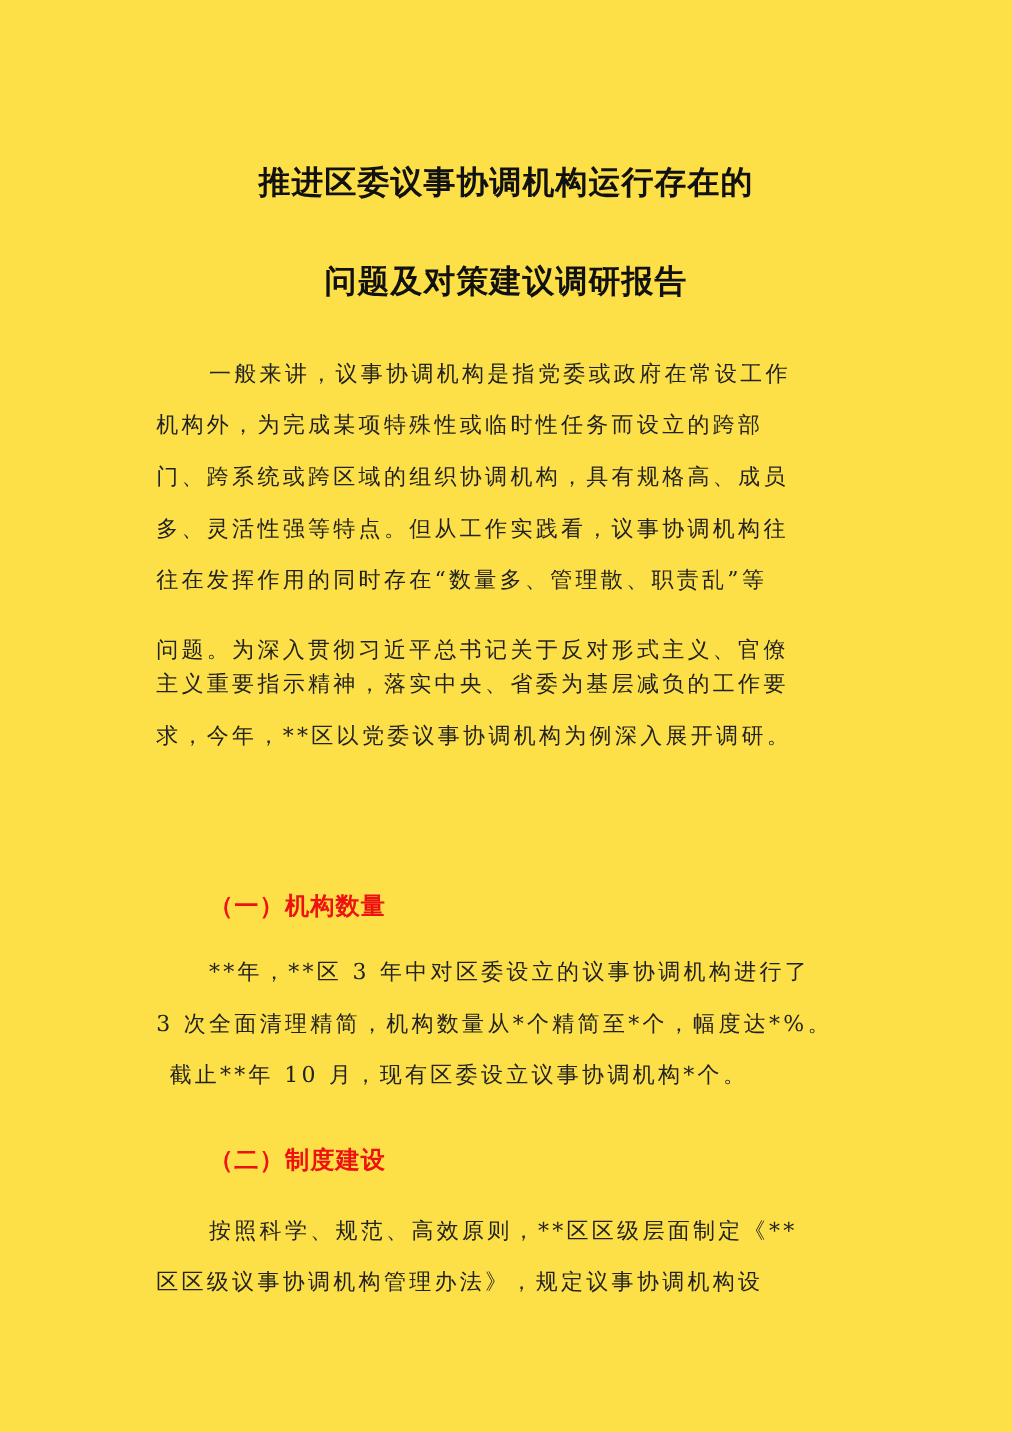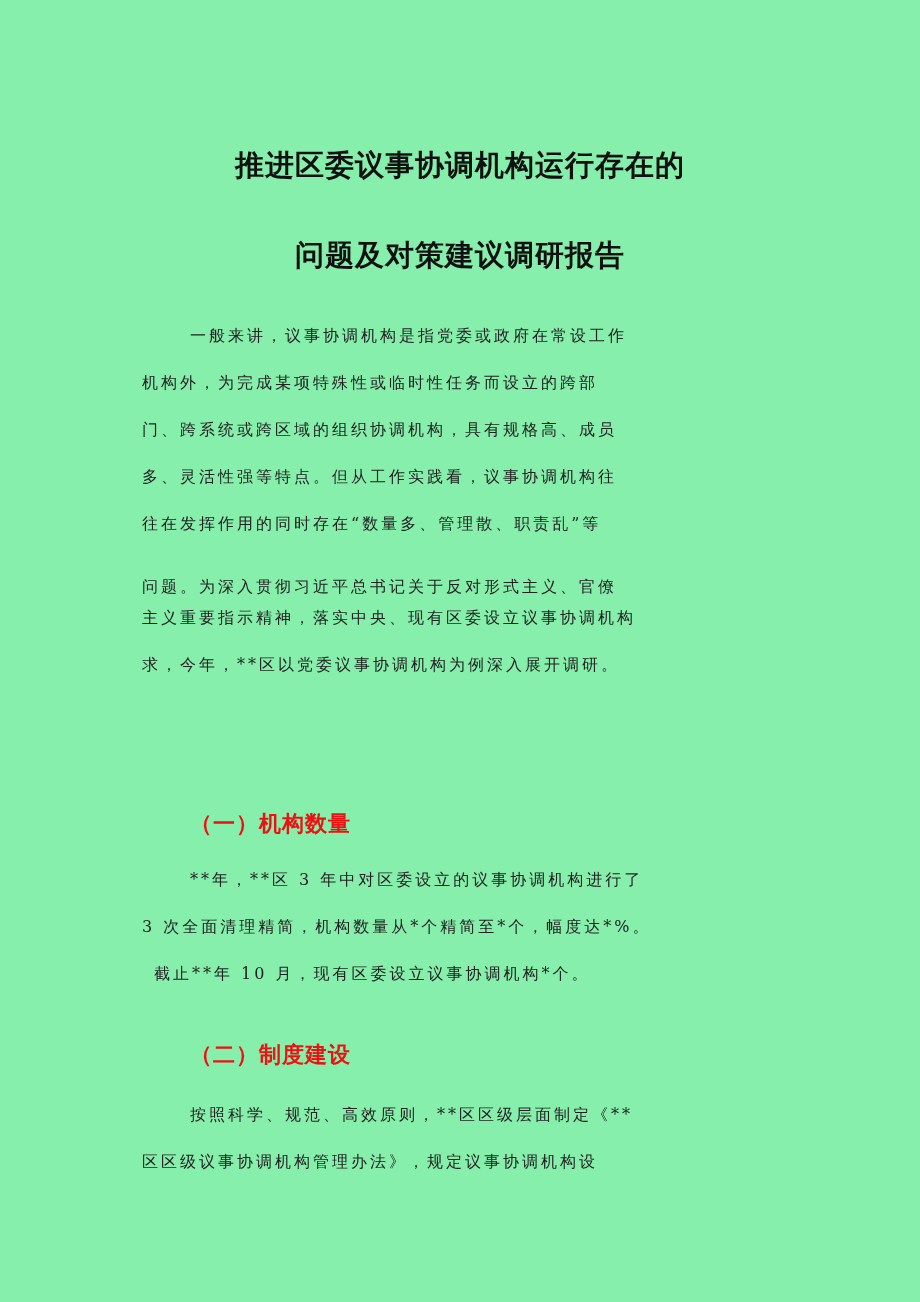--- a/index.html
+++ b/index.html
@@ -1,25 +1,25 @@
 <!DOCTYPE html>
 <html><head>
   <meta charset="utf-8">
   <style>
     html, body { margin: 0; padding: 0; background: #ffffff; }
     body { width: 920px; height: 1302px; position: relative; overflow: hidden; }
-    .page { position: absolute; left: 0; top: 0; width: 920px; height: 1302px; background: #86efac; }
+    .page { position: absolute; left: 0; top: 0; width: 920px; height: 1302px; background: #fde047; }
     .title {
       position: absolute; left: 0; width: 920px; text-align: center;
       font-family: "DejaVu Sans", sans-serif; font-weight: bold;
       font-size: 29px; color: #111; letter-spacing: 1px; white-space: nowrap;
     }
     .line {
       position: absolute; white-space: nowrap;
-      font-family: "DejaVu Serif", serif; font-size: 16px; color: #222;
+      font-family: "DejaVu Serif", serif; font-size: 20px; color: #222;
       letter-spacing: 3px;
     }
     .h1 {
       position: absolute; left: 190px; white-space: nowrap;
       font-family: "DejaVu Sans", sans-serif; font-size: 25px; color: #ee1111;
       letter-spacing: 2px;
     }
     .h2 {
       position: absolute; left: 190px; white-space: nowrap;
       font-family: "DejaVu Sans", sans-serif; font-size: 22px; color: #ee1111;
@@ -33,21 +33,21 @@
   <div class="title" style="top:146px;">推进区委议事协调机构运行存在的</div>
   <div class="title" style="top:236px;">问题及对策建议调研报告</div>
 
   <div>
     <div class="line" style="left:190px; top:326px;">一般来讲，议事协调机构是指党委或政府在常设工作</div>
     <div class="line" style="left:142px; top:373px;">机构外，为完成某项特殊性或临时性任务而设立的跨部</div>
     <div class="line" style="left:142px; top:420px;">门、跨系统或跨区域的组织协调机构，具有规格高、成员</div>
     <div class="line" style="left:142px; top:467px;">多、灵活性强等特点。但从工作实践看，议事协调机构往</div>
     <div class="line" style="left:142px; top:514px;">往在发挥作用的同时存在“数量多、管理散、职责乱”等</div>
     <div class="line" style="left:142px; top:561px;margin-top:16px;">问题。为深入贯彻习近平总书记关于反对形式主义、官僚</div>
-    <div class="line" style="left:142px; top:608px;">主义重要指示精神，落实中央、现有区委设立议事协调机构</div>
+    <div class="line" style="left:142px; top:608px;">主义重要指示精神，落实中央、省委为基层减负的工作要</div>
     <div class="line" style="left:142px; top:655px;text-align:right;">求，今年，**区以党委议事协调机构为例深入展开调研。</div>
   </div>
 
 
   <div class="h2" style="top:809px;">（一）机构数量</div>
   <div>
     <div class="line" style="left:190px; top:870px;">**年，**区 3 年中对区委设立的议事协调机构进行了</div>
     <div class="line" style="left:142px; top:917px;">3 次全面清理精简，机构数量从*个精简至*个，幅度达*%。</div>
     <div class="line" style="left:142px; top:964px;margin-left:12px;">截止**年 10 月，现有区委设立议事协调机构*个。</div>
   </div>

